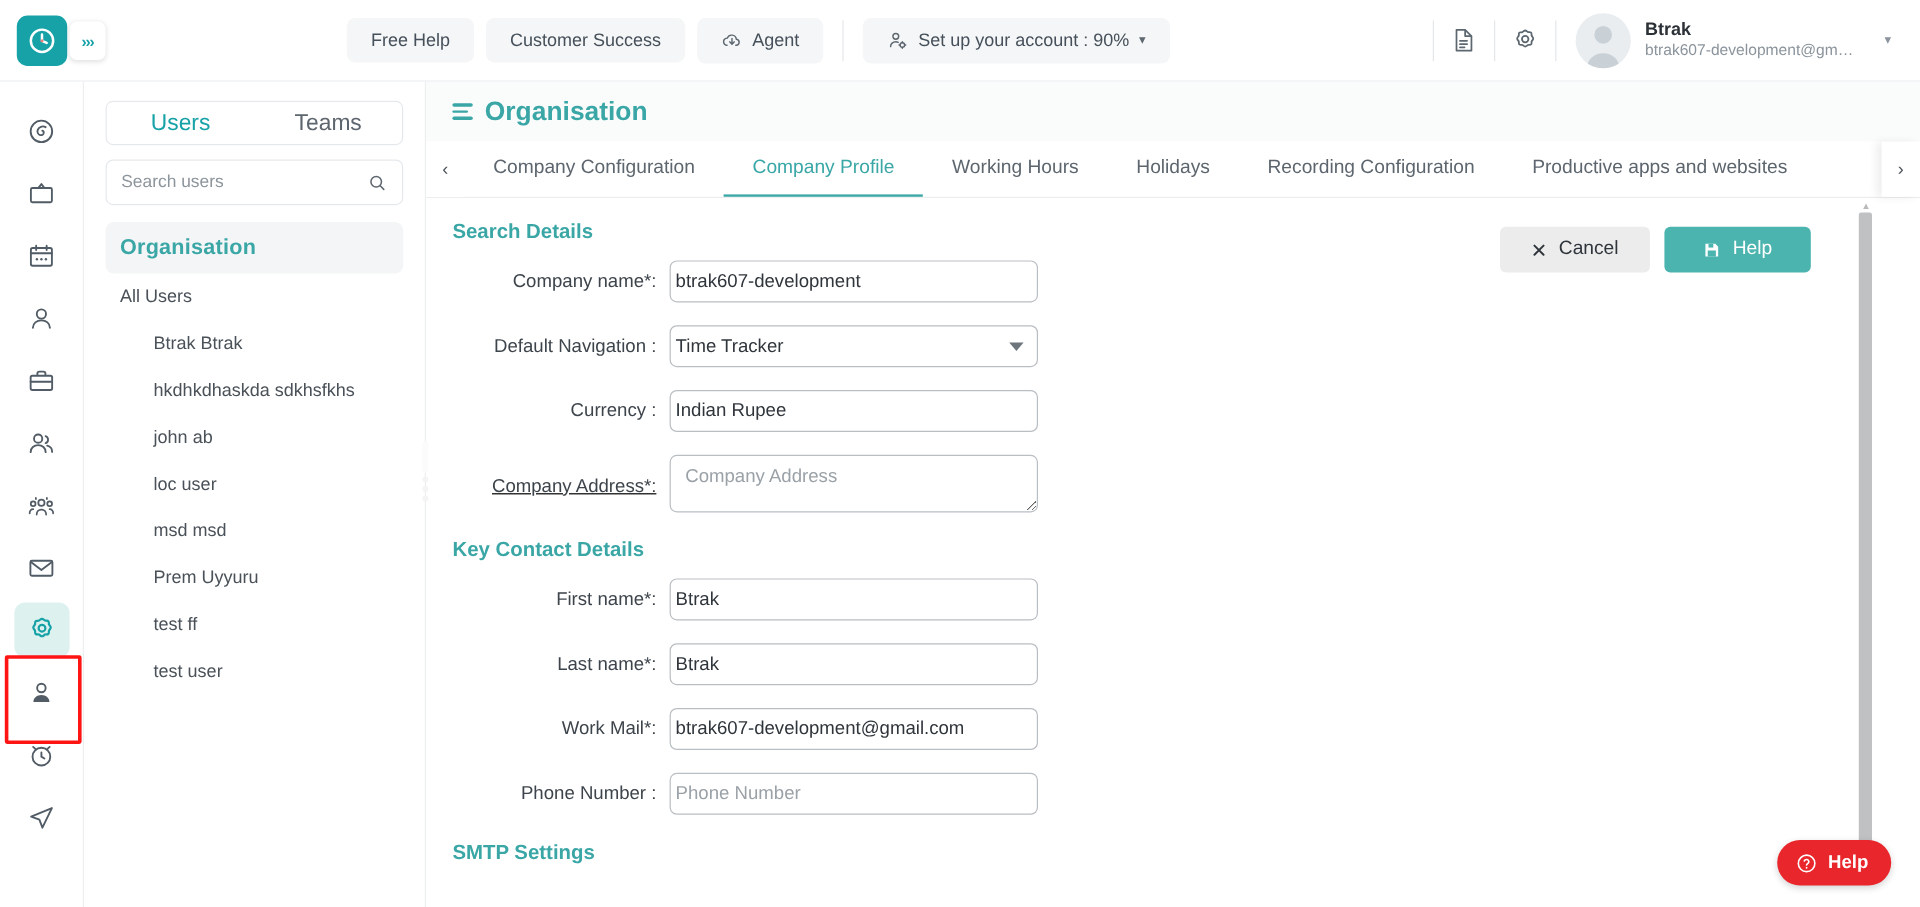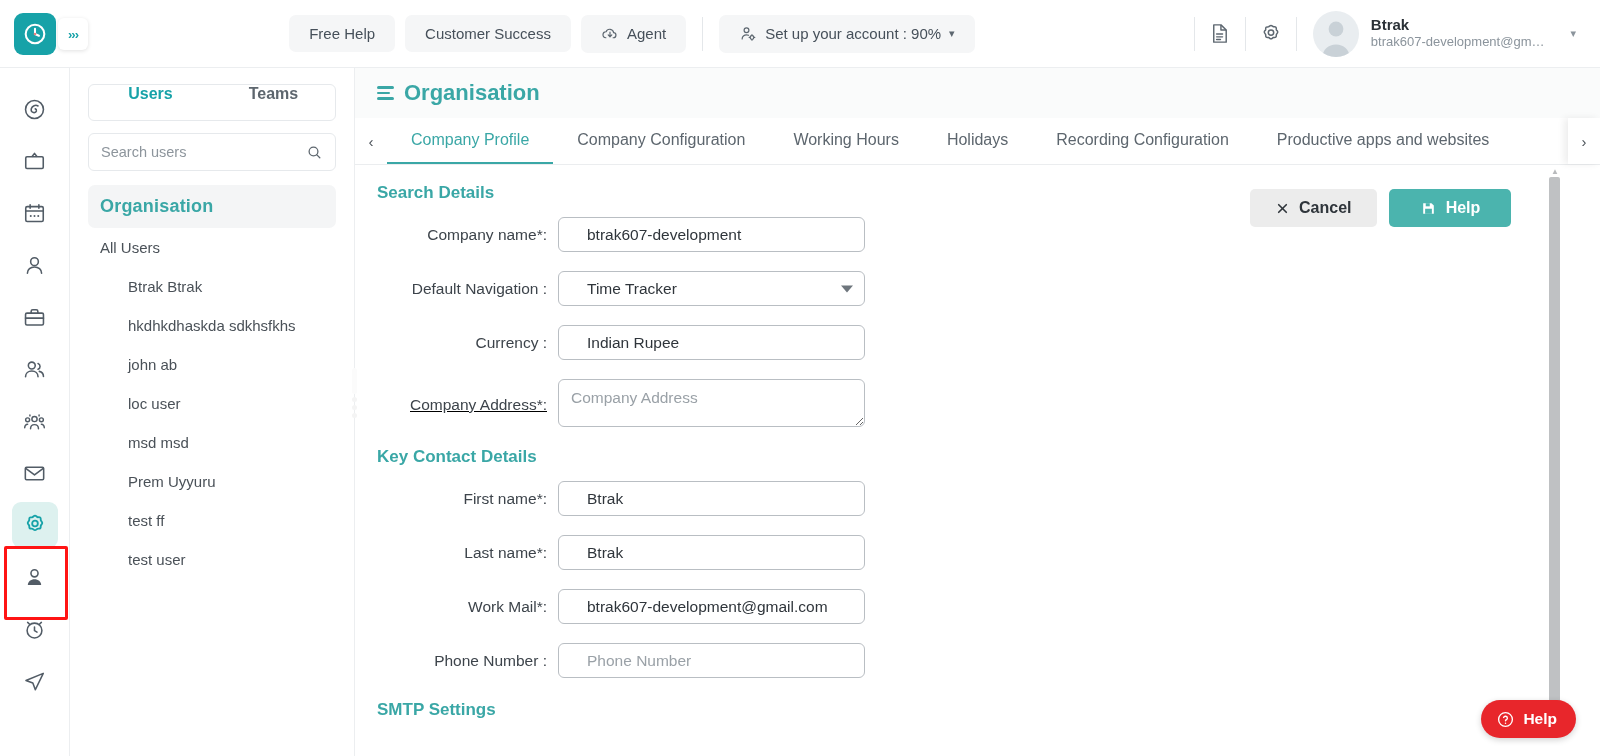--- a/index.html
+++ b/index.html
@@ -83,22 +83,22 @@
   .users-panel {
     width: 285px; flex: 0 0 285px; background: #fff;
     border-right: 1px solid #eceef0;
     padding: 16px 18px 0 18px; position: relative;
   }
   .seg {
     display: flex; border: 1px solid #e6e9ec; border-radius: 6px; overflow: hidden;
     height: 37px; margin-bottom: 12px;
   }
   .seg-item {
-    flex: 1; display: flex; justify-content: center;
-    font-size: 16px; color: #5d666e; cursor: pointer; font-weight: 700;
+    flex: 1; display: flex; align-items: center; justify-content: center;
+    font-size: 19px; color: #5d666e; cursor: pointer; font-weight: 400;
   }
   .seg-item.active { color: #17a2a8; }
   .search-box {
     height: 38px; border: 1px solid #e6e9ec; border-radius: 6px;
     display: flex; align-items: center; padding: 0 12px; margin-bottom: 14px;
   }
   .search-box input {
     flex: 1; border: 0; outline: 0; font-size: 14.5px; color: #3b4248;
     font-family: "Liberation Sans", sans-serif; background: transparent;
   }
@@ -158,21 +158,21 @@
     font-size: 17px; color: #3aa7a6; font-weight: 700; margin-left: 22px; margin-bottom: 14px;
   }
   .frow { display: flex; align-items: center; margin-bottom: 19px; }
   .flabel {
     width: 203px; flex: 0 0 203px; text-align: right; padding-right: 11px;
     font-size: 15.5px; color: #3d444b;
   }
   .fctl { width: 307px; flex: 0 0 307px; position: relative; }
   .fctl input, .fctl textarea {
     width: 100%; border: 1px solid #b9bec3; border-radius: 6px;
-    height: 35px; padding: 0 28px; font-size: 15.5px; color: #2f353b;
+    height: 35px; padding: 0 4px; font-size: 15.5px; color: #2f353b;
     font-family: "Liberation Sans", sans-serif; outline: none; background: #fff;
   }
   .fctl textarea {
     height: 48px; padding: 8px 12px; resize: vertical; line-height: 1.3;
   }
   .fctl input::placeholder, .fctl textarea::placeholder { color: #9aa1a7; }
   .fctl.select input { padding-right: 30px; }
   .sel-caret {
     position: absolute; right: 12px; top: 50%; transform: translateY(-50%);
     width: 0; height: 0; border-left: 6px solid transparent; border-right: 6px solid transparent;
@@ -187,21 +187,20 @@
   .vscroll-up {
     position: absolute; left: 1196px; top: 2px; font-size: 8px; color: #b8babc;
   }
 
   .actions-col { flex: 1; padding-top: 24px; padding-left: 60px; }
   .act-row { display: flex; gap: 12px; }
   .btn {
     height: 38px; border-radius: 5px; display: flex; align-items: center; justify-content: center;
     gap: 10px; font-size: 16px; cursor: pointer; border: 0; padding: 0 26px;
     font-family: "Liberation Sans", sans-serif;
-    font-weight: bold;
   }
   .btn-cancel { background: #ececec; color: #2f353b; min-width: 118px; }
   .btn-save { background: #4bb4ae; color: #ffffff; min-width: 122px; }
 
   .help-fab {
     position: absolute; right: 24px; bottom: 18px;
     background: #e8262b; color: #fff; border-radius: 20px;
     height: 38px; padding: 0 19px 0 15px; display: flex; align-items: center; gap: 8px;
     font-size: 15.5px; font-weight: 700; cursor: pointer; z-index: 40;
     box-shadow: 0 2px 6px rgba(0,0,0,.18);
@@ -422,22 +421,22 @@
             <i></i>
             <i></i>
             <i></i>
           </div>
         <div class="page-title">Organisation</div>
       </div>
 
       <div class="tabsbar">
         <div class="tab-arrow">‹</div>
         <div class="tabs">
+          <div class="tab">Company Configuration</div>
           <div class="tab active">Company Profile</div>
-          <div class="tab">Company Configuration</div>
           <div class="tab">Working Hours</div>
           <div class="tab">Holidays</div>
           <div class="tab">Recording Configuration</div>
           <div class="tab">Productive apps and websites</div>
         </div>
         <div class="tab-arrow right">›</div>
       </div>
 
       <div class="content">
 

